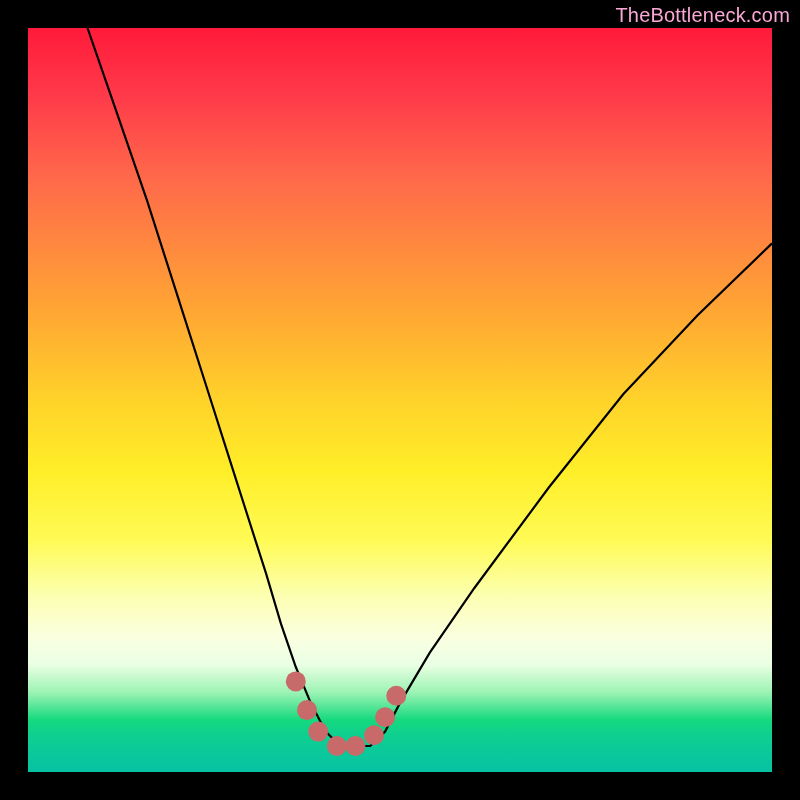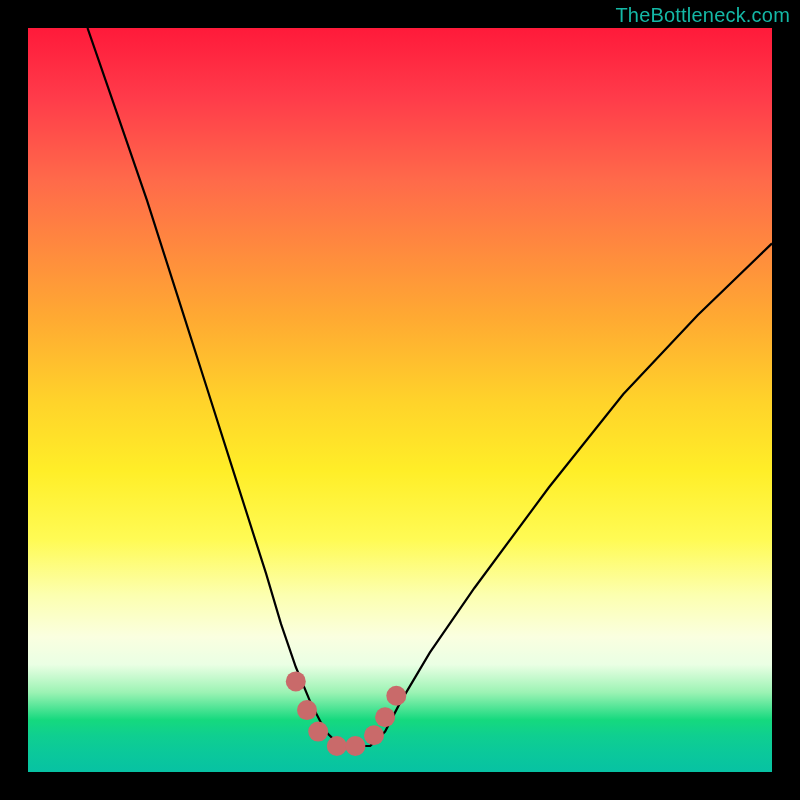--- a/index.html
+++ b/index.html
@@ -63,21 +63,21 @@
   svg.curve {
     position: absolute;
     top: 0; left: 0;
     width: 100%;
     height: 100%;
   }
   .watermark {
     position: absolute;
     top: 4px;
     right: 10px;
-    color: #14b8a6;
+    color: #f9a8d4;
     font-size: 20px;
     font-weight: 500;
     letter-spacing: 0.2px;
     user-select: none;
   }
 </style>
 </head>
 <body>
 
 <div class="frame">

